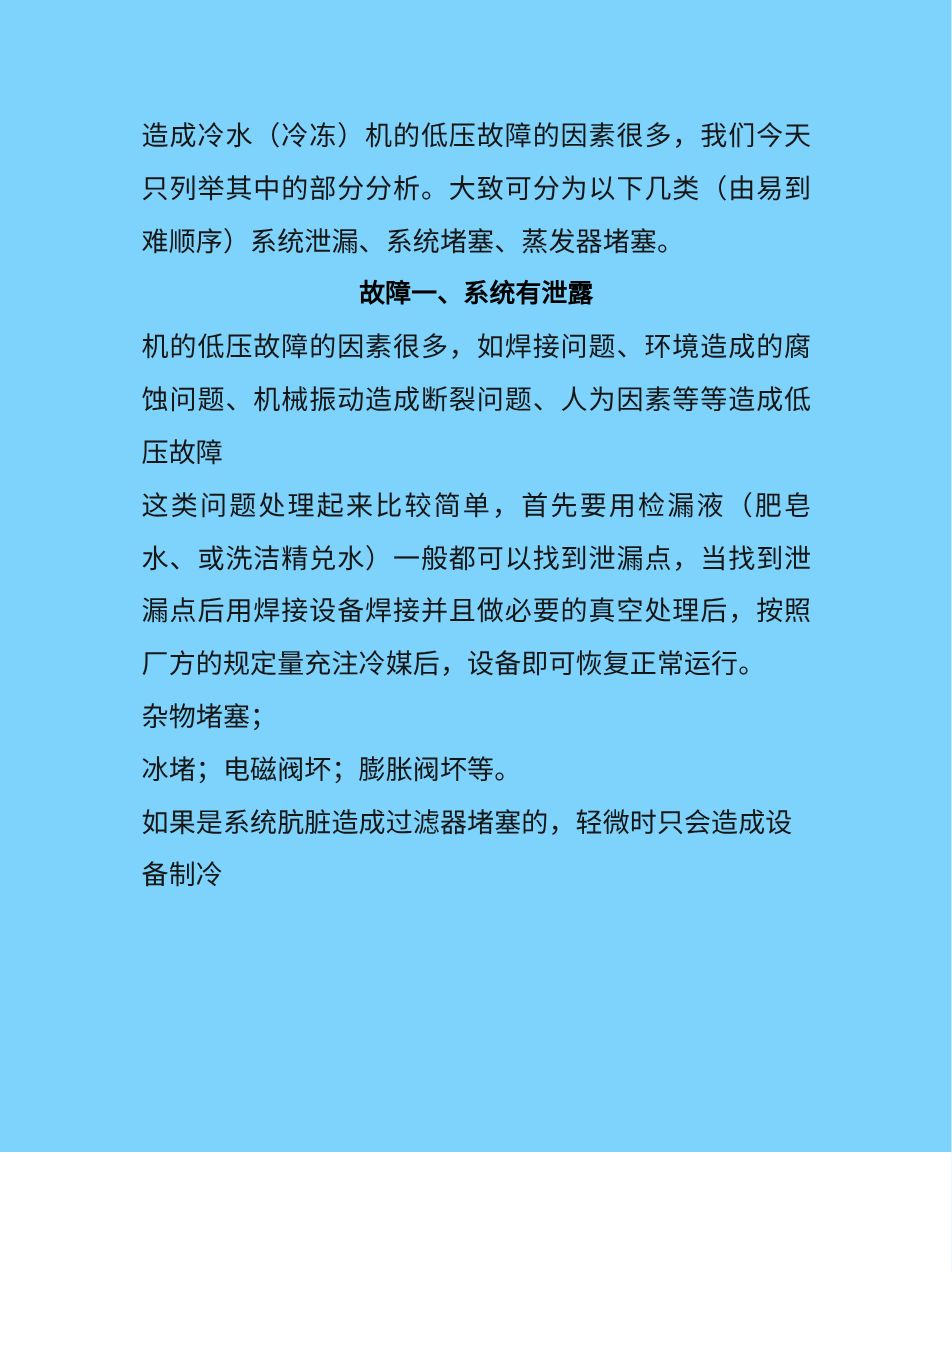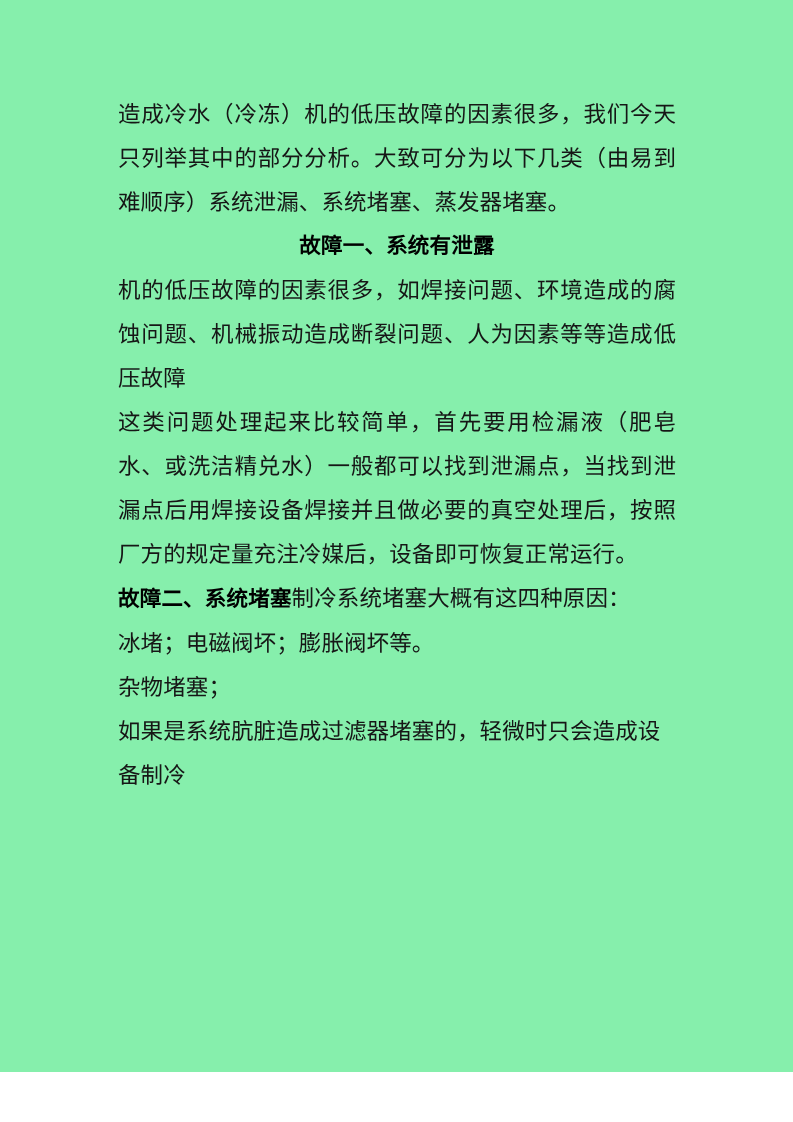--- a/index.html
+++ b/index.html
@@ -14,22 +14,22 @@
     height: 1122px;
     font-family: "DejaVu Serif", "Liberation Serif", serif;
     color: #1a1a1a;
     -webkit-font-smoothing: antialiased;
   }
 
   
   .page {
     position: relative;
     width: 793px;
-    height: 1072px;
-    background: #86efac;
+    height: 960px;
+    background: #7dd3fc;
     box-sizing: border-box;
     overflow: hidden;
   }
 
   .content {
     position: absolute;
     left: 118px;
     top: 92px;
     width: 558px;
   }
@@ -91,24 +91,23 @@
   <div class="content">
 
     <p class="para">造成冷水（冷冻）机的低压故障的因素很多，我们今天只列举其中的部分分析。大致可分为以下几类（由易到难顺序）系统泄漏、系统堵塞、蒸发器堵塞。</p>
 
     <h2 class="heading">故障一、系统有泄露</h2>
 
     <p class="para">机的低压故障的因素很多，如焊接问题、环境造成的腐蚀问题、机械振动造成断裂问题、人为因素等等造成低压故障</p>
 
     <p class="para">这类问题处理起来比较简单，首先要用检漏液（肥皂水、或洗洁精兑水）一般都可以找到泄漏点，当找到泄漏点后用焊接设备焊接并且做必要的真空处理后，按照厂方的规定量充注冷媒后，设备即可恢复正常运行。</p>
 
-    <p class="para runin-line"><span class="runin">故障二、系统堵塞</span><span>制冷系统堵塞大概有这四种原因：</span></p>
+
+    <p class="para item">杂物堵塞；</p>
 
     <p class="para item">冰堵；电磁阀坏；膨胀阀坏等。</p>
-
-    <p class="para item">杂物堵塞；</p>
 
 
 
     <p class="para short">如果是系统肮脏造成过滤器堵塞的，轻微时只会造成设备制冷</p>
 
   </div>
 </div>
 
 </body></html>

